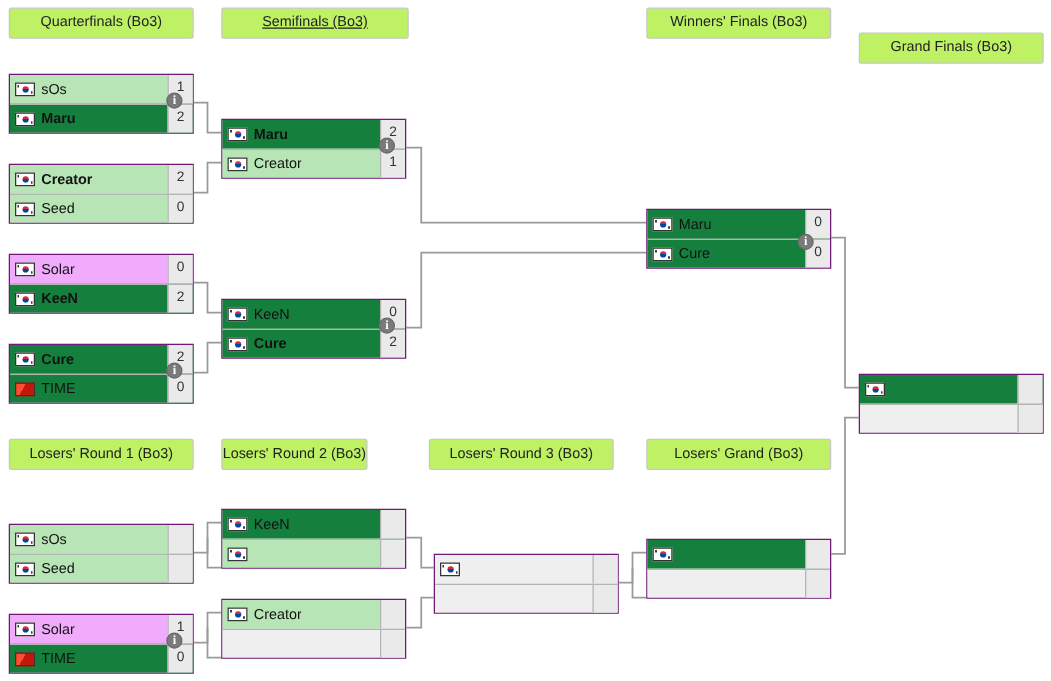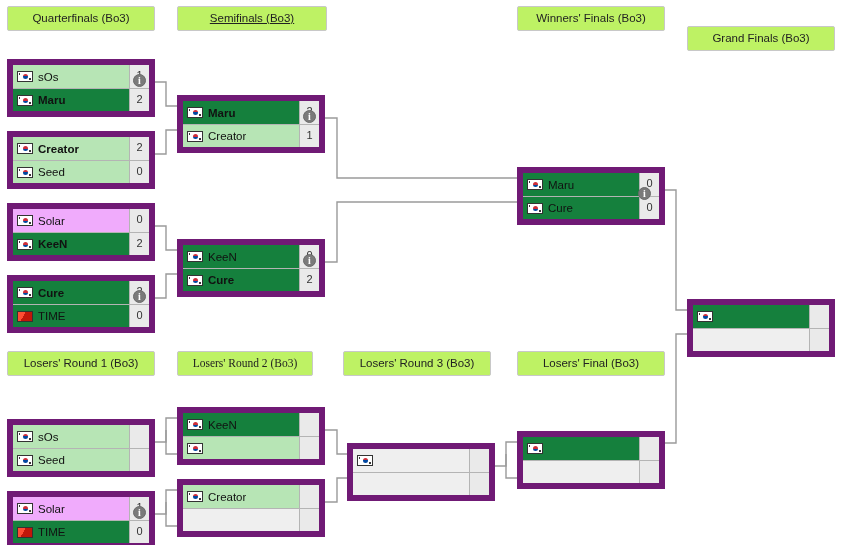--- a/index.html
+++ b/index.html
@@ -33,21 +33,21 @@
     text-align: center;
     white-space: nowrap;
     overflow: hidden;
   }
 
   
   .match {
     position: absolute;
     box-sizing: border-box;
     width: 148px;
-    border: 6px solid #701a75;
+    border: 1px solid #701a75;
     background: #efefef;
     z-index: 3;
   }
 
   .opp {
     position: relative;
     display: flex;
     align-items: stretch;
     height: 23px;
     box-sizing: border-box;
@@ -183,23 +183,23 @@
       <path d="M495 466 L506 466 L506 442 L517 442" fill="none" stroke="#9a9a9a" stroke-width="1.4"></path>
       <path d="M506 454 L506 478 L517 478" fill="none" stroke="#9a9a9a" stroke-width="1.4"></path>
     </svg>
 
   <div id="headers-layer">
       <div class="round-header" style="left: 7px; top: 6px; width: 148px;">Quarterfinals (Bo3)</div>
       <div class="round-header" style="left: 177px; top: 6px; width: 150px; text-decoration: underline;">Semifinals (Bo3)</div>
       <div class="round-header" style="left: 517px; top: 6px; width: 148px;">Winners' Finals (Bo3)</div>
       <div class="round-header" style="left: 687px; top: 6px; width: 148px; margin-top: 20px;">Grand Finals (Bo3)</div>
       <div class="round-header" style="left: 7px; top: 351px; width: 148px;">Losers' Round 1 (Bo3)</div>
-      <div class="round-header" style="left: 177px; top: 351px; width: 136px; font-family: Liberation Serif, serif;">Losers' Round 2 (Bo3)</div>
+      <div class="round-header" style="left: 177px; top: 351px; width: 117px;">Losers' Round 2 (Bo3)</div>
       <div class="round-header" style="left: 343px; top: 351px; width: 148px;">Losers' Round 3 (Bo3)</div>
-      <div class="round-header" style="left: 517px; top: 351px; width: 148px;">Losers' Final (Bo3)</div>
+      <div class="round-header" style="left: 517px; top: 351px; width: 148px;">Losers' Grand (Bo3)</div>
     </div>
   <div id="matches-layer">
       <div class="match" style="left: 7px; top: 59px;">
         <div class="opp c-win">
           <div class="opp-main">
             <span class="flag kr"></span>
             <span class="pname">sOs</span>
           </div>
           <div class="opp-score">1</div>
         </div>

